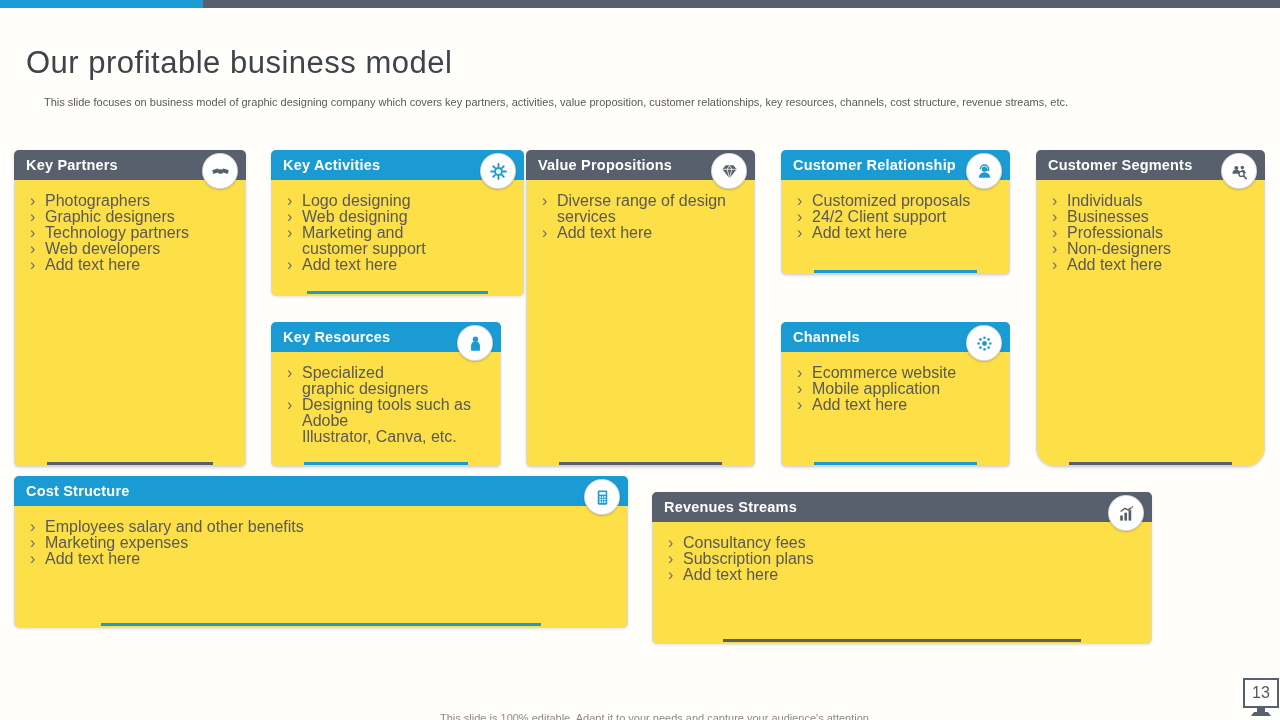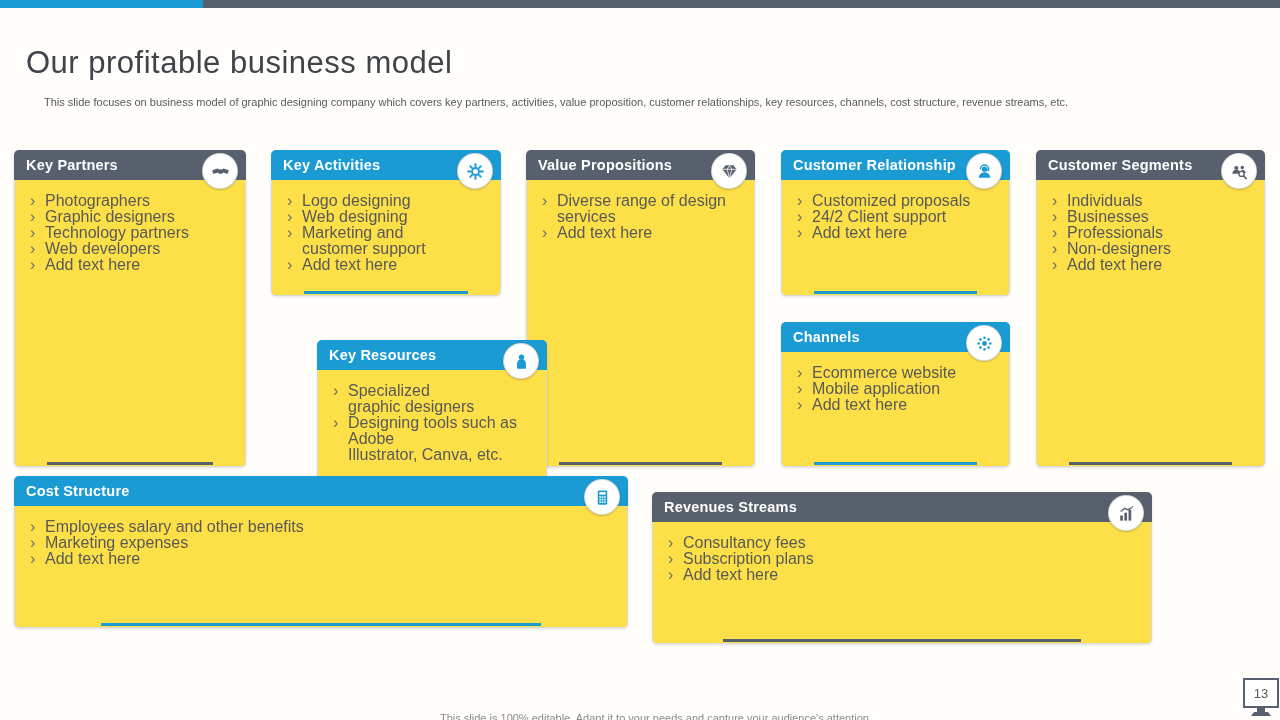--- a/index.html
+++ b/index.html
@@ -26,33 +26,33 @@
   .blue .icon-circle{color:#1a9bd4;}
   .card ul{list-style:none;margin:42px 0 0 0;padding:0 12px 0 14px;}
   .card li{position:relative;padding-left:16px;font-size:16px;line-height:16px;color:#595959;white-space:pre-line;}
   .card li::before{content:"\203A";position:absolute;left:1px;top:0;color:#6e6e6e;}
   .accent{position:absolute;bottom:1px;left:14%;width:72%;height:3px;}
   .dark .accent{background:#57606c;}
   .blue .accent{background:#1a9bd4;}
 
   
   .p-kp{left:14px;top:150px;width:232px;height:317px;}
-  .p-ka{left:271px;top:150px;width:230px;height:146px;}
+  .p-ka{left:271px;top:150px;width:253px;height:146px;}
   .p-vp{left:526px;top:150px;width:229px;height:317px;}
-  .p-cr{left:781px;top:150px;width:229px;height:146px;}
-  .p-cs{left:1036px;top:150px;width:229px;height:317px;}
-  .p-kr{left:271px;top:340px;width:230px;height:145px;margin-left:46px;}
+  .p-cr{left:781px;top:150px;width:229px;height:125px;}
+  .p-cs{left:1036px;top:150px;width:229px;height:317px;border-radius:19px;}
+  .p-kr{left:271px;top:322px;width:230px;height:145px;}
   .p-ch{left:781px;top:322px;width:229px;height:145px;}
   .p-cost{left:14px;top:476px;width:614px;height:152px;}
   .p-rev{left:652px;top:492px;width:500px;height:152px;}
 
   
   .footer-note{position:absolute;left:0;right:0;top:701px;text-align:center;font-size:11px;color:#8a8a8a;}
   .page-monitor{position:absolute;left:1243px;top:678px;width:36px;}
-  .pn-screen{width:36px;height:30px;border:2px solid #57606c;background:#fff;box-sizing:border-box;display:flex;align-items:center;justify-content:center;font-size:13px;color:#595959;}
+  .pn-screen{width:36px;height:30px;border:2px solid #57606c;background:#fff;box-sizing:border-box;display:flex;align-items:center;justify-content:center;font-size:16px;color:#595959;}
   .pn-neck{width:8px;height:4px;background:#57606c;margin:0 auto;}
   .pn-base{width:20px;height:4px;background:#57606c;margin:0 auto;clip-path:polygon(15% 0,85% 0,100% 100%,0 100%);}
 </style>
 </head>
 <body>
 
 <div class="slide">
 
   <div class="topbar-blue"></div>
   <div class="topbar-dark"></div>

